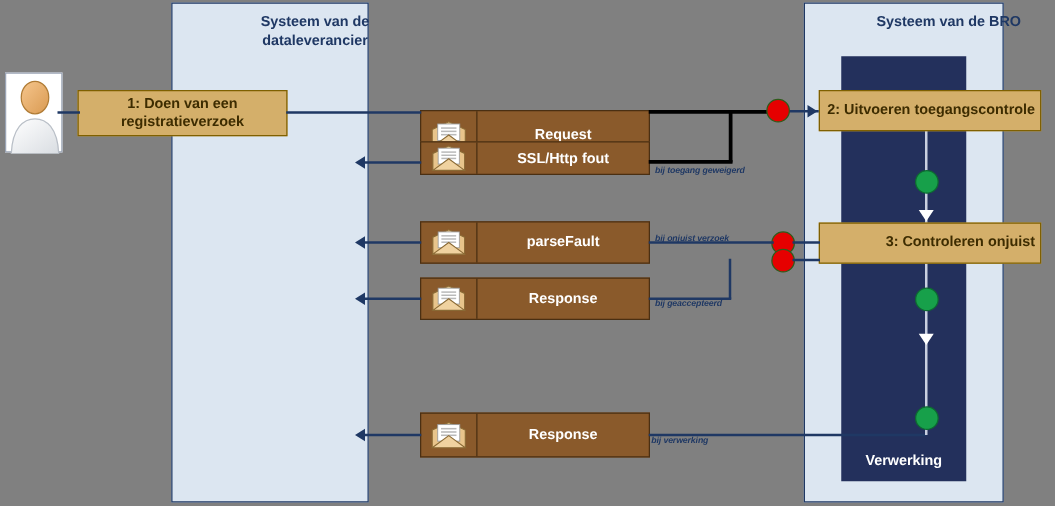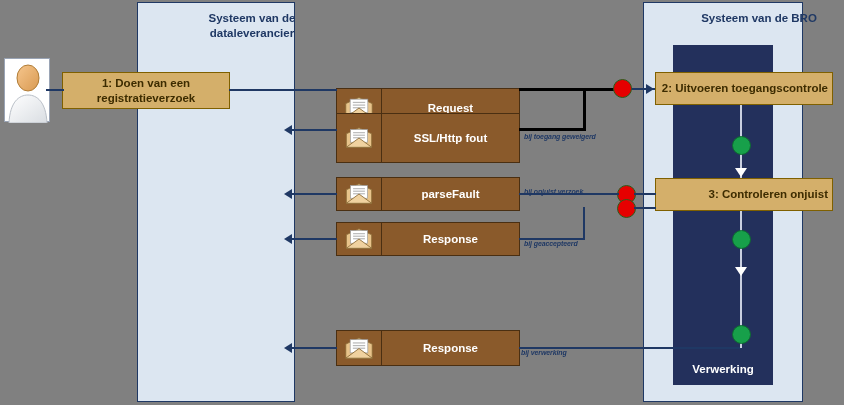--- a/index.html
+++ b/index.html
@@ -107,21 +107,21 @@
         <rect x="7" y="3" width="20" height="15" fill="#ffffff" stroke="#9a9a9a" stroke-width=".8"></rect>
         <rect x="10" y="6" width="14" height="1.4" fill="#b9b9b9"></rect>
         <rect x="10" y="9" width="14" height="1.4" fill="#b9b9b9"></rect>
         <rect x="10" y="12" width="14" height="1.4" fill="#b9b9b9"></rect>
         <path d="M2 24 L17 13 L32 24 Z" fill="#f0d2a0" stroke="#8a6a35" stroke-width="1"></path>
       </svg>
     </span>
     <span class="lbl">Request</span>
   </div>
 
-  <div class="msg" style="left:336px;top:113px;width:184px;height:50px;">
+  <div class="msg" style="left:336px;top:113px;width:184px;height:27px;">
     <span class="env">
       <svg viewBox="0 0 34 26" width="30" height="22">
         <path d="M2 24 L2 8 L17 1 L32 8 L32 24 Z" fill="#e8c48b" stroke="#8a6a35" stroke-width="1"></path>
         <rect x="7" y="3" width="20" height="15" fill="#ffffff" stroke="#9a9a9a" stroke-width=".8"></rect>
         <rect x="10" y="6" width="14" height="1.4" fill="#b9b9b9"></rect>
         <rect x="10" y="9" width="14" height="1.4" fill="#b9b9b9"></rect>
         <rect x="10" y="12" width="14" height="1.4" fill="#b9b9b9"></rect>
         <path d="M2 24 L17 13 L32 24 Z" fill="#f0d2a0" stroke="#8a6a35" stroke-width="1"></path>
       </svg>
     </span>

